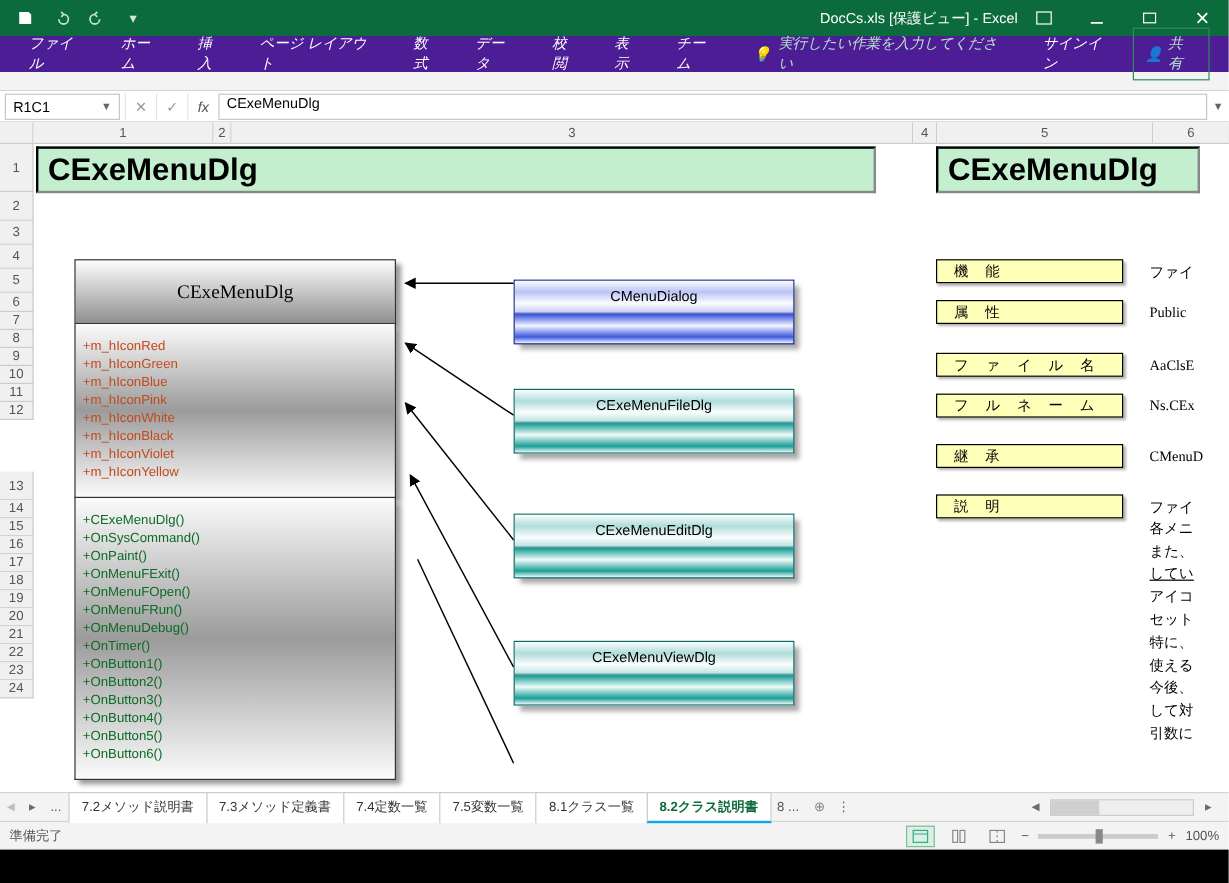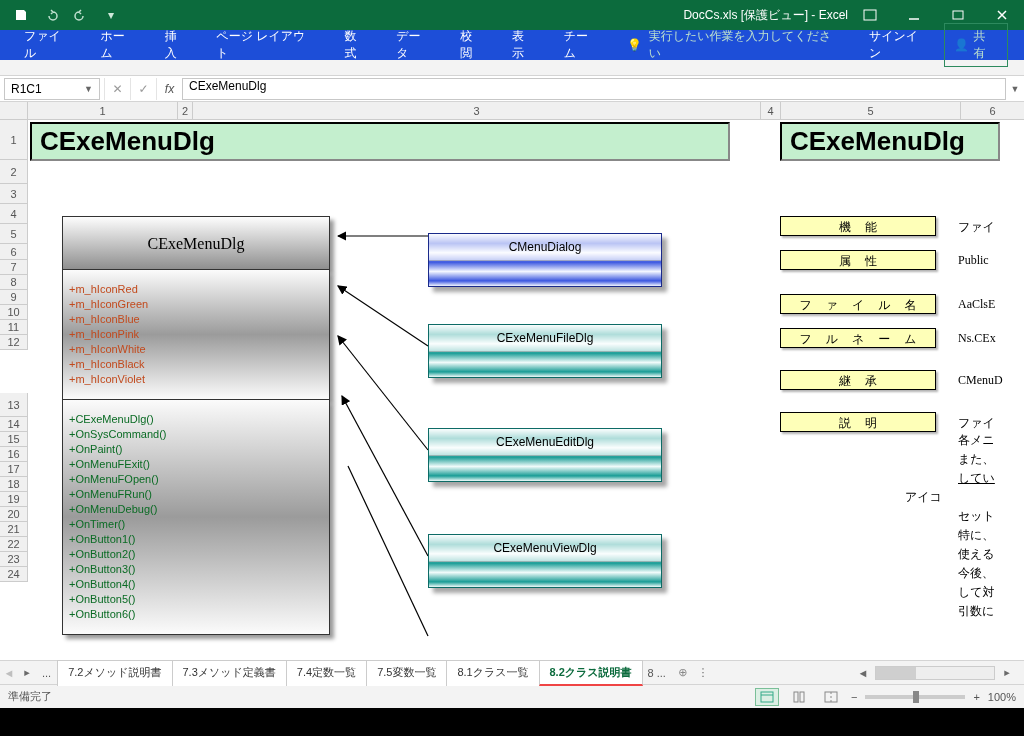--- a/index.html
+++ b/index.html
@@ -7,21 +7,21 @@
 
 
 .titlebar { height: 30px; background: #0c6b3d; display: flex; align-items: center; color: #fff; font-size: 12px; }
 .qa { display: flex; gap: 4px; padding: 0 8px; }
 .qa-btn { width: 26px; height: 26px; display: flex; align-items: center; justify-content: center; color: #cfe9da; cursor: pointer; }
 .title-text { flex: 1; text-align: right; }
 .win-btns { display: flex; }
 .win-btn { width: 44px; height: 30px; display: flex; align-items: center; justify-content: center; color: #fff; cursor: pointer; }
 
 
-.ribbon { height: 30px; background: #1d4ed8; display: flex; align-items: center; padding: 0 10px; color: #fff; font-size: 12px; gap: 0; }
+.ribbon { height: 30px; background: #4c1d95; display: flex; align-items: center; padding: 0 10px; color: #fff; font-size: 12px; gap: 0; font-style: italic; }
 .rtab { padding: 0 14px; height: 30px; display: flex; align-items: center; cursor: pointer; }
 .tell { display: flex; align-items: center; gap: 6px; padding: 0 14px; color: #bde0cd; }
 .rspace { flex: 1; }
 .signin { padding: 0 14px; }
 .share { padding: 4px 10px; border: 1px solid #2d8a5e; display: flex; align-items: center; gap: 4px; margin-right: 6px; color: #bde0cd; }
 
 .gap-strip { height: 16px; background: #f3f3f3; border-bottom: 1px solid #d4d4d4; }
 
 
 .fbar { height: 26px; background: #fff; display: flex; align-items: center; border-bottom: 1px solid #d4d4d4; font-size: 12px; }
@@ -56,30 +56,30 @@
 
 .dbox { position: absolute; width: 234px; height: 54px; border: 1px solid #1a2a8a; box-shadow: 5px 5px 4px rgba(0,0,0,.35); text-align: center; line-height: 26px; font-size: 12px; font-family: "MS PGothic"; }
 .dbox.blue { background: linear-gradient(#f3f6ff 0%,#3b57e0 18%,#f3f6ff 36%,#3b57e0 54%,#f3f6ff 72%,#3b57e0 90%,#f3f6ff 100%); color: #000; }
 .dbox.teal { background: linear-gradient(#f0fbfa 0%,#1a9d96 18%,#f0fbfa 36%,#1a9d96 54%,#f0fbfa 72%,#1a9d96 90%,#f0fbfa 100%); color: #000; border-color: #0d6b66; }
 .dbox .lbl { background: rgba(255,255,255,.65); border-bottom: 1px solid rgba(0,0,0,.2); }
 
 
 .arrow { position: absolute; pointer-events: none; }
 
 
-.ylabel { position: absolute; width: 156px; height: 20px; background: #feffb8; border: 1px solid #000; text-align: center; font-size: 12px; line-height: 20px; letter-spacing: 14px; padding-left: 14px; font-family: Liberation Sans, sans-serif; box-shadow: 2px 2px 2px rgba(0,0,0,.3); }
+.ylabel { position: absolute; width: 156px; height: 20px; background: #feffb8; border: 1px solid #000; font-size: 12px; line-height: 20px; letter-spacing: 14px; padding-left: 14px; font-family: Liberation Mono, monospace; box-shadow: 2px 2px 2px rgba(0,0,0,.3); }
 .rtext { position: absolute; font-size: 12px; font-family: "MS PGothic"; white-space: nowrap; }
 
 
 .tabstrip { height: 24px; background: #f3f3f3; border-top: 1px solid #d4d4d4; display: flex; align-items: center; font-size: 11px; }
 .ts-nav { width: 18px; text-align: center; color: #6a6a6a; cursor: pointer; }
 .ts-nav.dis { color: #bfbfbf; }
 .ts-ell { padding: 0 6px; color: #555; }
 .sheet-tab { padding: 4px 10px; background: #fff; border: 1px solid #ccc; border-bottom: none; margin-right: -1px; cursor: pointer; color: #333; }
-.sheet-tab.active { border-bottom: 2px solid #ef4444; color: #0c6b3d; font-weight: bold; }
+.sheet-tab.active { border-bottom: 2px solid #0ea5e9; color: #0c6b3d; font-weight: bold; }
 .ts-add { width: 22px; text-align: center; color: #888; cursor: pointer; }
 .ts-scroll { margin-left: auto; display: flex; align-items: center; gap: 3px; margin-right: 8px; }
 .ts-sb { width: 120px; height: 14px; background: #eee; border: 1px solid #ccc; position: relative; }
 .ts-sb-thumb { position: absolute; left: 0; top: 0; width: 40px; height: 100%; background: #cfcfcf; }
 
 
 .statusbar { height: 24px; background: #f3f3f3; border-top: 1px solid #d4d4d4; display: flex; align-items: center; font-size: 11px; color: #555; padding: 0 8px; }
 .sb-right { margin-left: auto; display: flex; align-items: center; gap: 8px; }
 .view-btn { width: 24px; height: 18px; border: 1px solid transparent; display: flex; align-items: center; justify-content: center; cursor: pointer; }
 .view-btn.active { background: #dcefe4; border-color: #7abf98; }
@@ -215,20 +215,21 @@
     <div class="uml">
       <div class="uml-head">CExeMenuDlg</div>
       <div class="uml-sec" id="uml-attrs">
           <div class="attr">+m_hIconRed</div>
           <div class="attr">+m_hIconGreen</div>
           <div class="attr">+m_hIconBlue</div>
           <div class="attr">+m_hIconPink</div>
           <div class="attr">+m_hIconWhite</div>
           <div class="attr">+m_hIconBlack</div>
           <div class="attr">+m_hIconViolet</div>
+          <div class="attr">+m_hIconYellow</div>
         </div>
       <div class="uml-sec" id="uml-meth">
           <div class="meth">+CExeMenuDlg()</div>
           <div class="meth">+OnSysCommand()</div>
           <div class="meth">+OnPaint()</div>
           <div class="meth">+OnMenuFExit()</div>
           <div class="meth">+OnMenuFOpen()</div>
           <div class="meth">+OnMenuFRun()</div>
           <div class="meth">+OnMenuDebug()</div>
           <div class="meth">+OnTimer()</div>
@@ -279,21 +280,21 @@
         <div class="rtext" style="left: 930px; top: 211px;">Ns.CEx</div>
         <div class="ylabel" style="left: 752px; top: 250px;">継承</div>
         <div class="rtext" style="left: 930px; top: 253px;">CMenuD</div>
         <div class="ylabel" style="left: 752px; top: 292px;">説明</div>
         <div class="rtext" style="left: 930px; top: 295px;">ファイ</div>
       </div>
     <div id="desc-extra-holder">
         <div class="rtext" style="left: 930px; top: 312px;">各メニ</div>
         <div class="rtext" style="left: 930px; top: 331px;">また、</div>
         <div class="rtext" style="left: 930px; top: 350px; text-decoration: underline;">してい</div>
-        <div class="rtext" style="left: 877px; top: 369px;">アイコ</div>
+        <div class="rtext" style="left: 930px; top: 369px;">アイコ</div>
         <div class="rtext" style="left: 930px; top: 388px;">セット</div>
         <div class="rtext" style="left: 930px; top: 407px;">特に、</div>
         <div class="rtext" style="left: 930px; top: 426px;">使える</div>
         <div class="rtext" style="left: 930px; top: 445px;">今後、</div>
         <div class="rtext" style="left: 930px; top: 464px;">して対</div>
         <div class="rtext" style="left: 930px; top: 483px;">引数に</div>
       </div>
   </div>
 </div>
 

